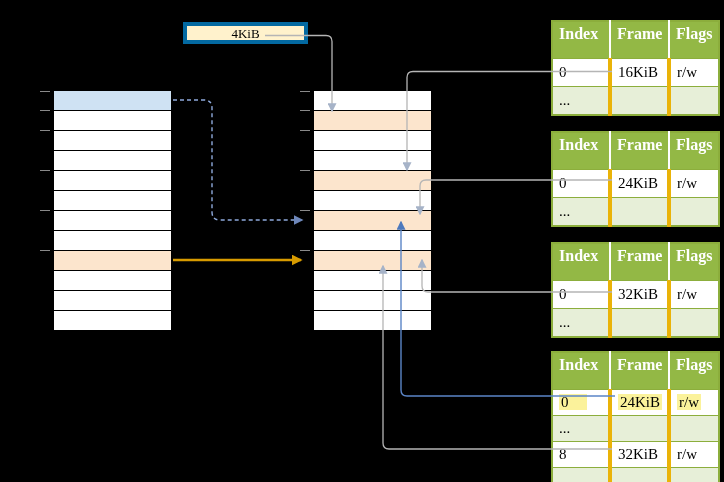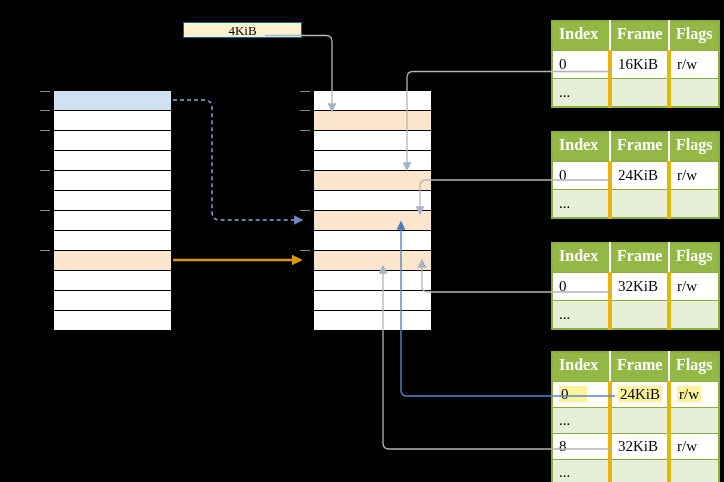--- a/index.html
+++ b/index.html
@@ -12,21 +12,21 @@
     width: 724px; height: 482px;
     background: #000000;
     overflow: hidden;
   }
   
   .label-box {
     position: absolute;
     left: 183px; top: 22px;
     width: 117px; height: 14px;
     background: #fff2cc;
-    border: 1px solid #0369a1;
+    border: 4px solid #0369a1;
     text-align: center;
     font-size: 13px; line-height: 15px;
     color: #000;
   }
   
   .mem {
     position: absolute;
     top: 90px;
     width: 117px;
     border: 1px solid #000;
@@ -54,21 +54,21 @@
     color: #000;
     border: 2px solid #8cae3c;
     background: #fff;
   }
   .ftable th {
     background: #93b845;
     color: #ffffff;
     font-weight: bold;
     font-size: 16px;
     text-align: left;
-    padding: 0 0 4px 6px;
+    padding: 0 0 12px 6px;
     height: 24px;
     border-left: 2px solid #ffffff;
   }
   .ftable th:first-child { border-left: none; }
   .ftable td {
     background: #ffffff;
     padding: 0 0 0 6px;
     height: 27px;
     border-left: 4px solid #eab308;
     border-top: 1px solid #8cae3c;

